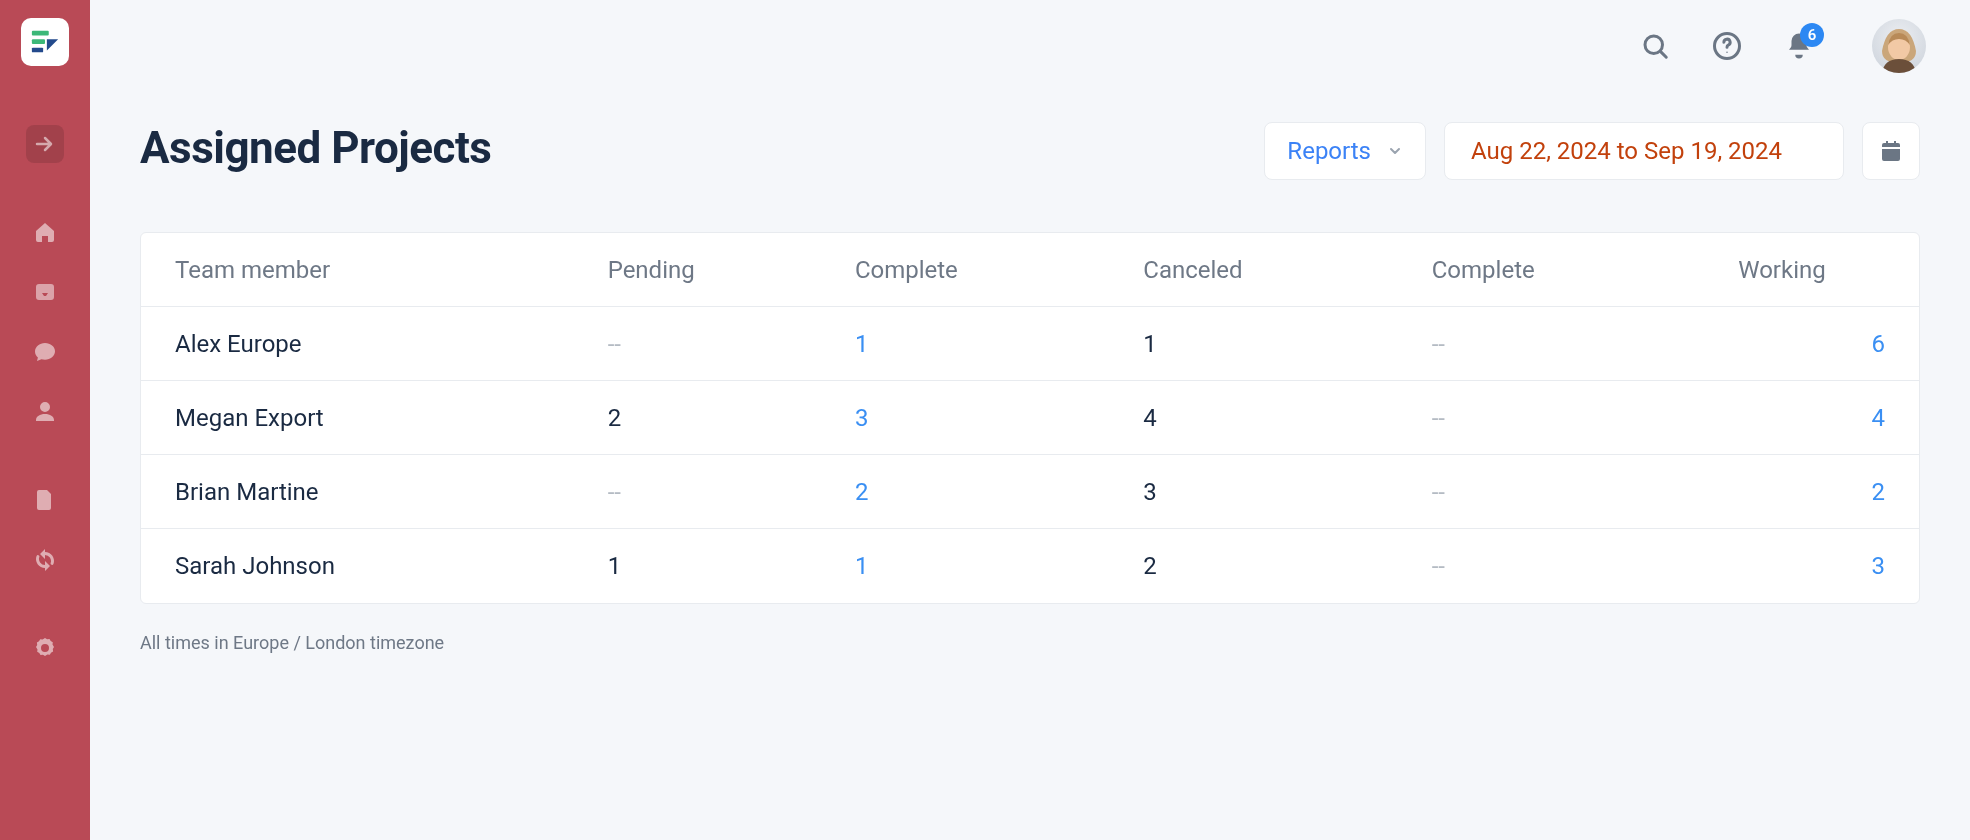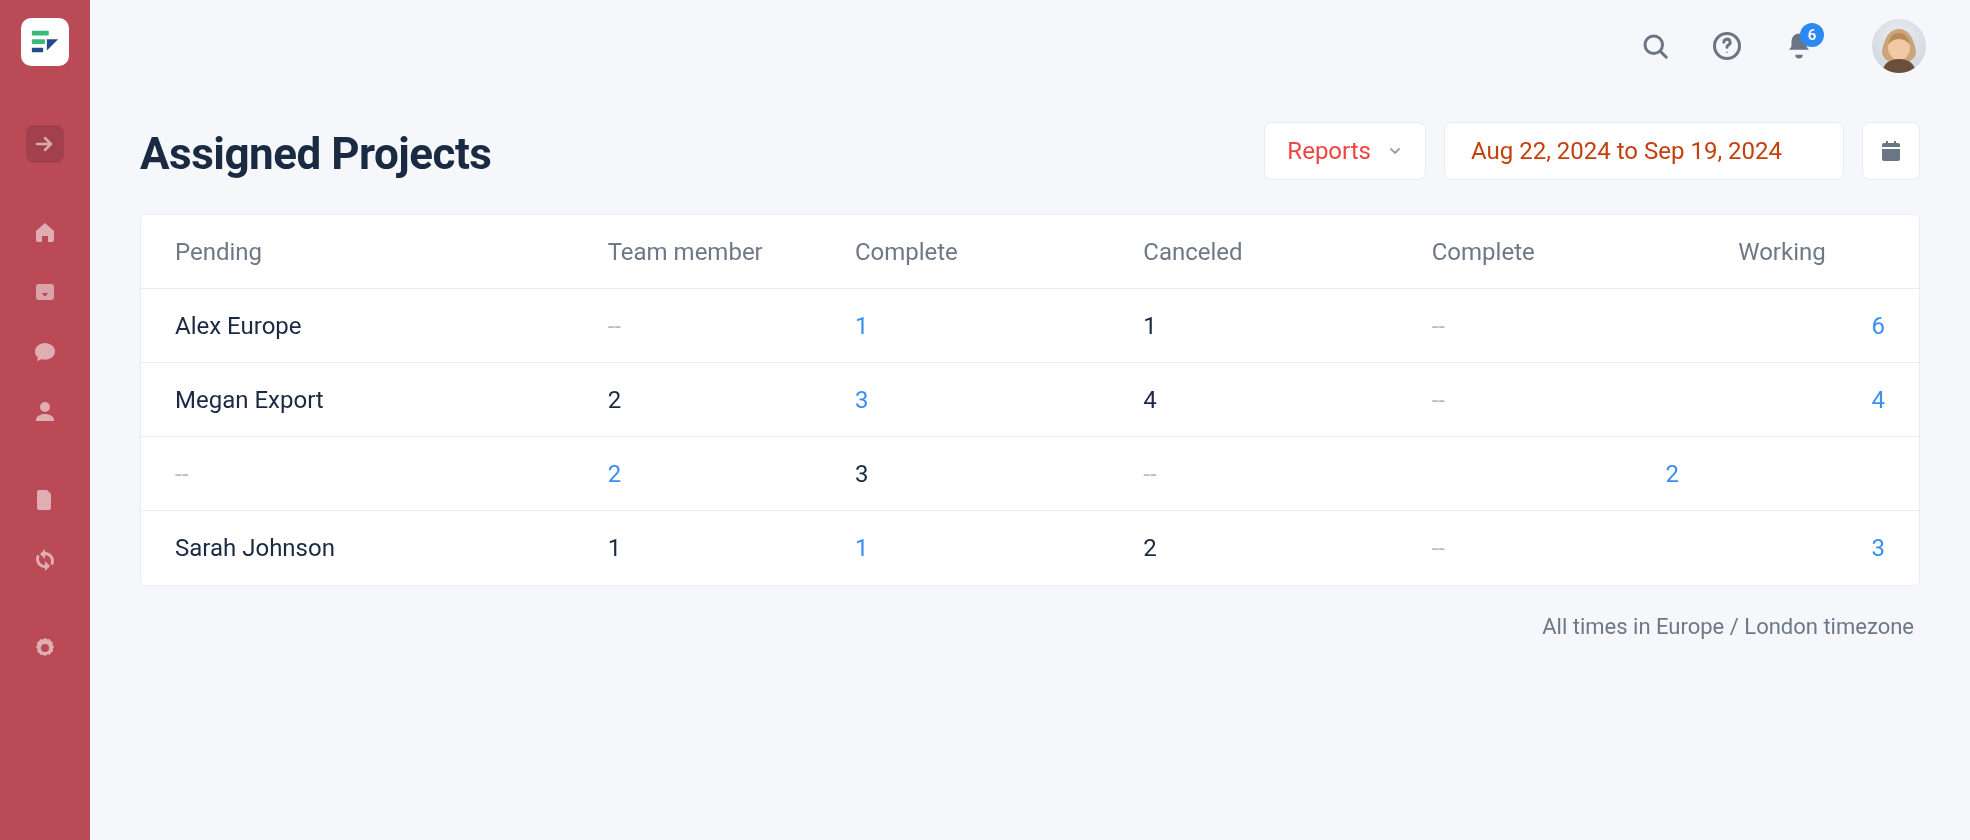--- a/index.html
+++ b/index.html
@@ -93,41 +93,41 @@
     overflow:hidden;
     margin-left: 18px;
     cursor:pointer;
     flex-shrink:0;
   }
   .avatar svg { width:100%; height:100%; display:block; }
 
   
   .content { padding: 0 50px 40px 50px; }
   .header-row {
-    display:flex; align-items:flex-end; justify-content:space-between;
-    margin-top: 30px; margin-bottom: 34px; gap: 37px;
+    display:flex; align-items:flex-start; justify-content:space-between;
+    margin-top: 30px; margin-bottom: 52px; gap: 37px;
   }
   .page-title {
     font-size: 44px;
     font-weight: 700;
     letter-spacing: -0.5px;
     color: var(--text-dark);
   }
   .controls {
     display:flex; align-items:center; gap: 18px;
   }
   .btn {
     background: var(--white);
     border: 1px solid var(--border);
     border-radius: 8px;
     height: 58px;
     padding: 0 22px;
     display:flex; align-items:center; gap: 16px;
     font-size: 24px;
-    color: #ef4444;
+    color: #3b82f6;
     cursor:pointer;
   }
   .btn .chev { color:#9aa3af; }
   .date-field {
     background: var(--white);
     border: 1px solid var(--border);
     border-radius: 8px;
     height: 58px;
     padding: 0 26px;
     display:flex; align-items:center;
@@ -163,23 +163,22 @@
   .trow:last-child { border-bottom:none; }
   .thead { color: var(--text-label); font-size: 24px; }
   .thead .cell:last-child { text-align:center; }
   .tbody .trow { color: var(--text-dark); font-size: 24px; }
   .tbody .cell:last-child { text-align:right; }
   .cell { white-space:nowrap; }
   .cell.muted { color: #b4bbc3; }
   .cell.link { color: var(--link-blue); cursor:pointer; }
 
   .footnote {
-    text-align:right;
     color: var(--text-label);
-    font-size: 22px;
+    font-size: 18px;
     margin-top: 28px;
     padding-right: 6px;
   }
 </style>
 </head>
 <body>
 
 <div class="app">
 
   <nav class="sidebar">
@@ -298,22 +297,22 @@
           <div class="cal-btn">
             <svg viewBox="0 0 24 24">
                 <path d="M5 4h2V2h2v2h6V2h2v2h2a2 2 0 0 1 2 2v2H3V6a2 2 0 0 1 2-2zM3 10h18v10a2 2 0 0 1-2 2H5a2 2 0 0 1-2-2z"></path>
               </svg>
           </div>
         </div>
       </div>
 
       <div class="table-card">
         <div class="trow thead">
+          <div class="cell">Team member</div>
           <div class="cell">Pending</div>
-          <div class="cell">Team member</div>
           <div class="cell">Complete</div>
           <div class="cell">Canceled</div>
           <div class="cell">Complete</div>
           <div class="cell">Working</div>
         </div>
         <div class="tbody" id="tbody">
             <div class="trow">
               <div class="cell">Alex Europe</div>
               <div class="cell muted">--</div>
               <div class="cell link">1</div>
@@ -323,20 +322,21 @@
             </div>
             <div class="trow">
               <div class="cell">Megan Export</div>
               <div class="cell">2</div>
               <div class="cell link">3</div>
               <div class="cell">4</div>
               <div class="cell muted">--</div>
               <div class="cell link">4</div>
             </div>
             <div class="trow">
+              <div class="cell">Brian Martine</div>
               <div class="cell muted">--</div>
               <div class="cell link">2</div>
               <div class="cell">3</div>
               <div class="cell muted">--</div>
               <div class="cell link">2</div>
             </div>
             <div class="trow">
               <div class="cell">Sarah Johnson</div>
               <div class="cell">1</div>
               <div class="cell link">1</div>

